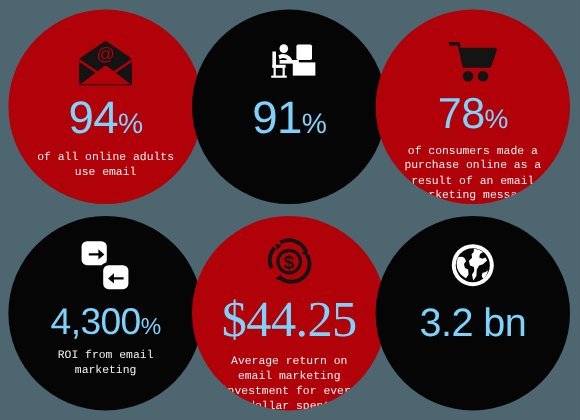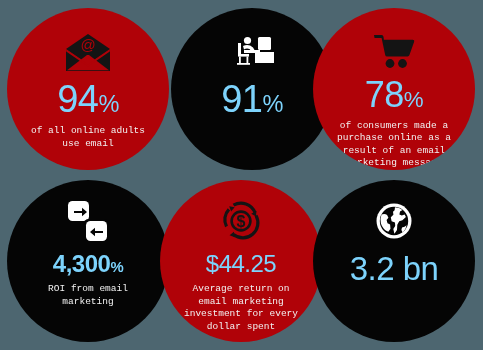--- a/index.html
+++ b/index.html
@@ -29,21 +29,21 @@
     align-items: center;
     justify-content: flex-start;
     box-sizing: border-box;
     overflow: hidden;
   }
   .stat-circle.red   { background: #b00208; }
   .stat-circle.black { background: #050505; }
 
   
   .pos-r0c0 { left: 7px;   top: 8px;   }
-  .pos-r0c1 { left: 171px; top: 8px; align-items: center;   }
+  .pos-r0c1 { left: 160px; top: 8px; align-items: center;   }
   .pos-r0c2 { left: 313px; top: 8px;   }
   .pos-r1c0 { left: 7px;   top: 180px; }
   .pos-r1c1 { left: 160px; top: 180px; }
   .pos-r1c2 { left: 313px; top: 180px; }
 
   .icon-wrap {
     height: 46px;
     display: flex;
     align-items: center;
     justify-content: center;
@@ -70,22 +70,22 @@
     text-align: center;
     margin-top: 7px;
     padding: 0 22px;
     font-family: Liberation Mono, monospace;
   }
 
   
   .n-94    { font-size: 38px; }
   .n-91    { font-size: 38px; }
   .n-66    { font-size: 36px; }
-  .n-4300  { font-size: 24px; font-weight: bold; }
-  .n-4425  { font-size: 24px; }
+  .n-4300  { font-size: 31px; }
+  .n-4425  { font-size: 42px; font-family: Liberation Serif, serif; }
   .n-32bn  { font-size: 33px; }
 
   .r1 .icon-wrap { margin-top: 18px; }
   .r1 .big-number { margin-top: 8px; }
 </style>
 </head>
 <body>
 
 <div id="infographic">
 

